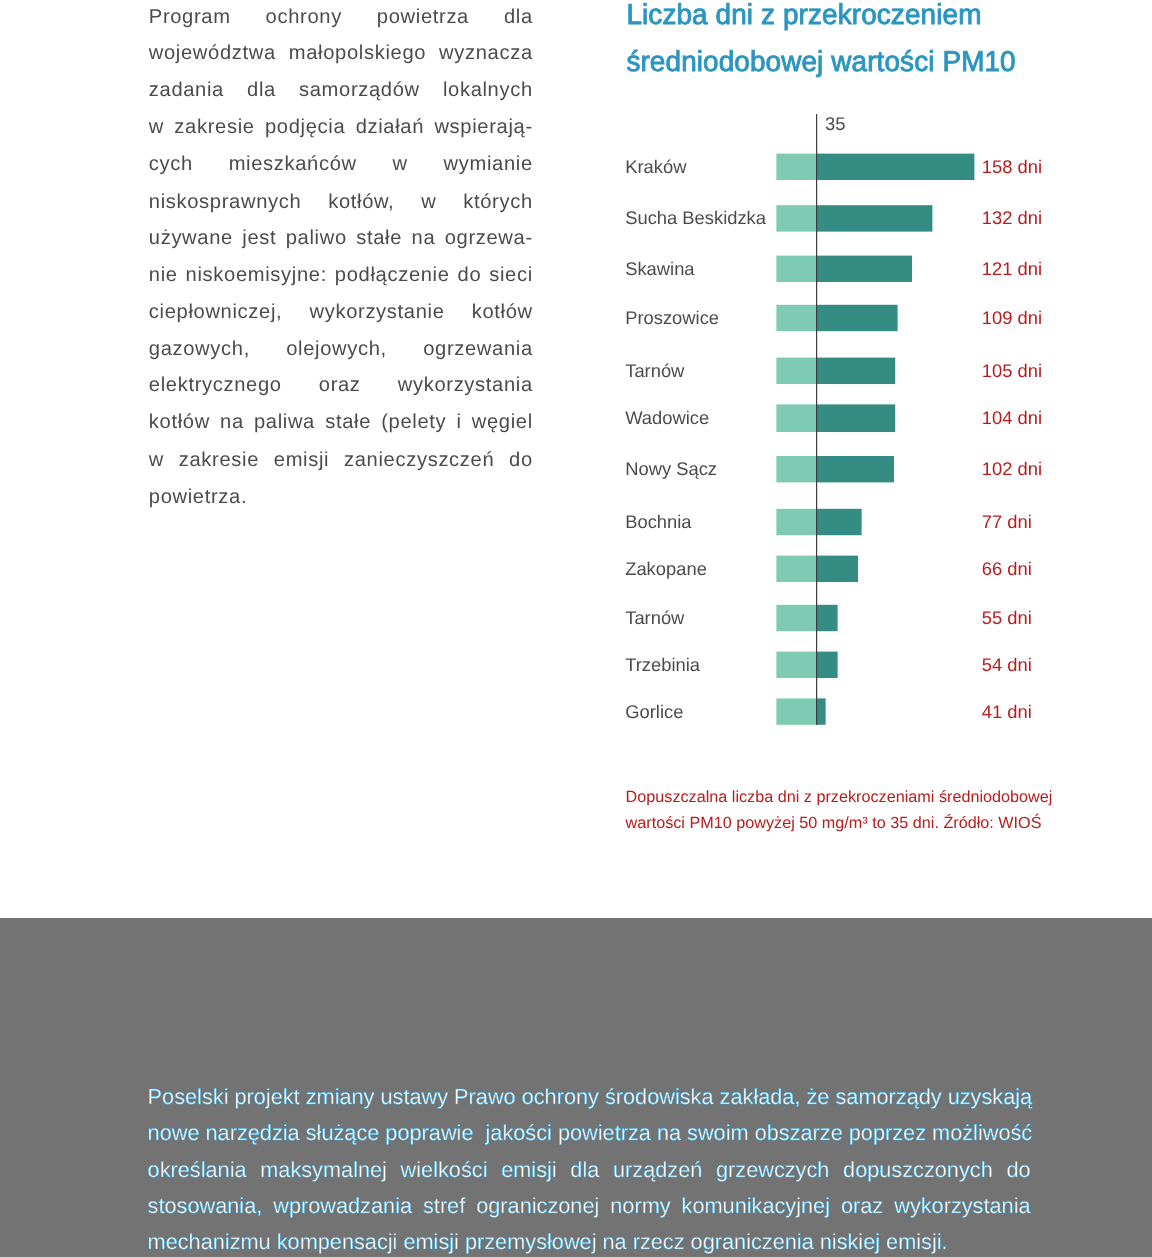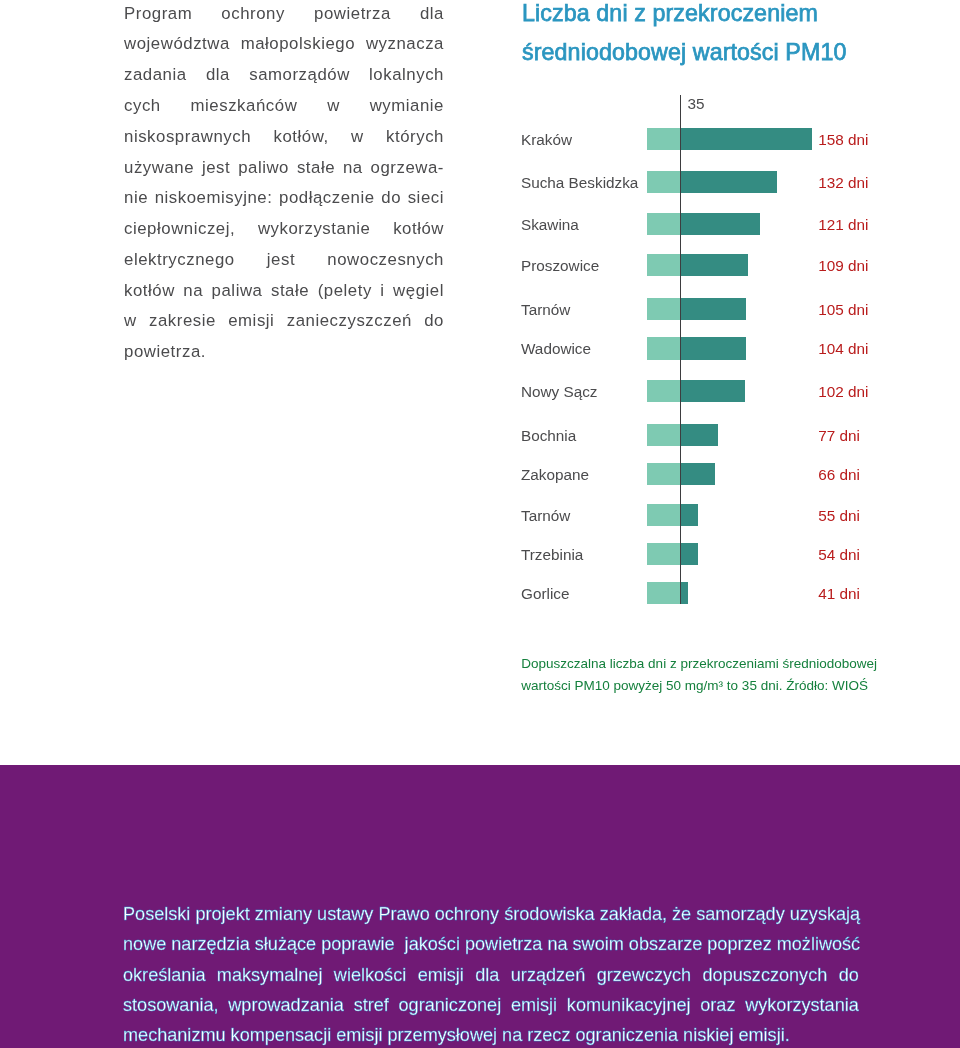--- a/index.html
+++ b/index.html
@@ -19,46 +19,48 @@
      font-weight:normal;font-size:23.9px;line-height:39.2px;letter-spacing:0.1px;
      -webkit-text-stroke:0.75px #2b96c0;
      transform:scaleX(0.973);transform-origin:0 0;}
   #threshold-line{position:absolute;left:680.2px;top:95px;width:1.2px;height:509px;background:#3d3d3f;z-index:5;}
   #threshold-label{position:absolute;left:687.6px;top:95.2px;font-size:15.3px;color:#4b4b4d;}
   .bar-row{position:absolute;left:0;height:22.4px;}
   .bar-label{position:absolute;left:521.0px;top:1.0px;height:22.4px;line-height:22.4px;font-size:15.3px;color:#4b4b4d;white-space:nowrap;}
   .bar-light{position:absolute;left:646.8px;top:0;height:22.4px;background:#7ecab2;}
   .bar-dark{position:absolute;top:0;height:22.4px;background:#348c82;}
   .bar-value{position:absolute;left:818.2px;top:1.0px;height:22.4px;line-height:22.4px;font-size:15.3px;color:#b91c1c;white-space:nowrap;}
-  #chart-note{position:absolute;left:521.3px;top:653.2px;width:400px;color:#15803d;font-size:13.5px;line-height:21.9px;}
+  #chart-note{position:absolute;left:521.3px;top:653.2px;width:400px;color:#b91c1c;font-size:13.5px;line-height:21.9px;}
   #chart-note .ln{display:block;white-space:nowrap;}
 
   
-  #footer{position:absolute;left:0;top:765px;width:960px;height:283px;background:#701a75;}
+  #footer{position:absolute;left:0;top:765px;width:960px;height:283px;background:#737373;}
   #footer-copy{position:absolute;left:123.0px;top:134.2px;width:735.8px;}
   #footer-copy .ln{display:block;width:735.8px;height:30.25px;line-height:30.25px;font-size:18.1px;
      color:#ffffff;-webkit-text-stroke:0.35px #26aae1;
      text-align:justify;text-align-last:justify;white-space:pre;}
   #footer-copy .ln.last{text-align-last:left;}
 </style>
 </head>
 <body>
 
 <div id="page">
 
   <div id="body-copy">
       <span class="ln">Program ochrony powietrza dla</span>
       <span class="ln">województwa małopolskiego wyznacza</span>
       <span class="ln">zadania dla samorządów lokalnych</span>
+      <span class="ln">w zakresie podjęcia działań wspierają-</span>
       <span class="ln">cych mieszkańców w wymianie</span>
       <span class="ln">niskosprawnych kotłów, w których</span>
       <span class="ln">używane jest paliwo stałe na ogrzewa-</span>
       <span class="ln">nie niskoemisyjne: podłączenie do sieci</span>
       <span class="ln">ciepłowniczej, wykorzystanie kotłów</span>
-      <span class="ln">elektrycznego jest nowoczesnych</span>
+      <span class="ln">gazowych, olejowych, ogrzewania</span>
+      <span class="ln">elektrycznego oraz wykorzystania</span>
       <span class="ln">kotłów na paliwa stałe (pelety i węgiel</span>
       <span class="ln">w zakresie emisji zanieczyszczeń do</span>
       <span class="ln last">powietrza.</span>
     </div>
 
   <div id="chart">
     <div id="chart-title">Liczba dni z przekroczeniem średniodobowej wartości PM10</div>
     <div id="threshold-line"></div>
     <div id="threshold-label">35</div>
     <div id="bars">
@@ -139,18 +141,18 @@
         <span class="ln">Dopuszczalna liczba dni z przekroczeniami średniodobowej</span>
         <span class="ln last">wartości PM10 powyżej 50 mg/m³ to 35 dni. Źródło: WIOŚ</span>
       </div>
   </div>
 
   <div id="footer">
     <div id="footer-copy">
         <span class="ln">Poselski projekt zmiany ustawy Prawo ochrony środowiska zakłada, że samorządy uzyskają</span>
         <span class="ln">nowe narzędzia służące poprawie  jakości powietrza na swoim obszarze poprzez możliwość</span>
         <span class="ln">określania maksymalnej wielkości emisji dla urządzeń grzewczych dopuszczonych do</span>
-        <span class="ln">stosowania, wprowadzania stref ograniczonej emisji komunikacyjnej oraz wykorzystania</span>
+        <span class="ln">stosowania, wprowadzania stref ograniczonej normy komunikacyjnej oraz wykorzystania</span>
         <span class="ln last">mechanizmu kompensacji emisji przemysłowej na rzecz ograniczenia niskiej emisji.</span>
       </div>
   </div>
 
 </div>
 
 </body></html>

